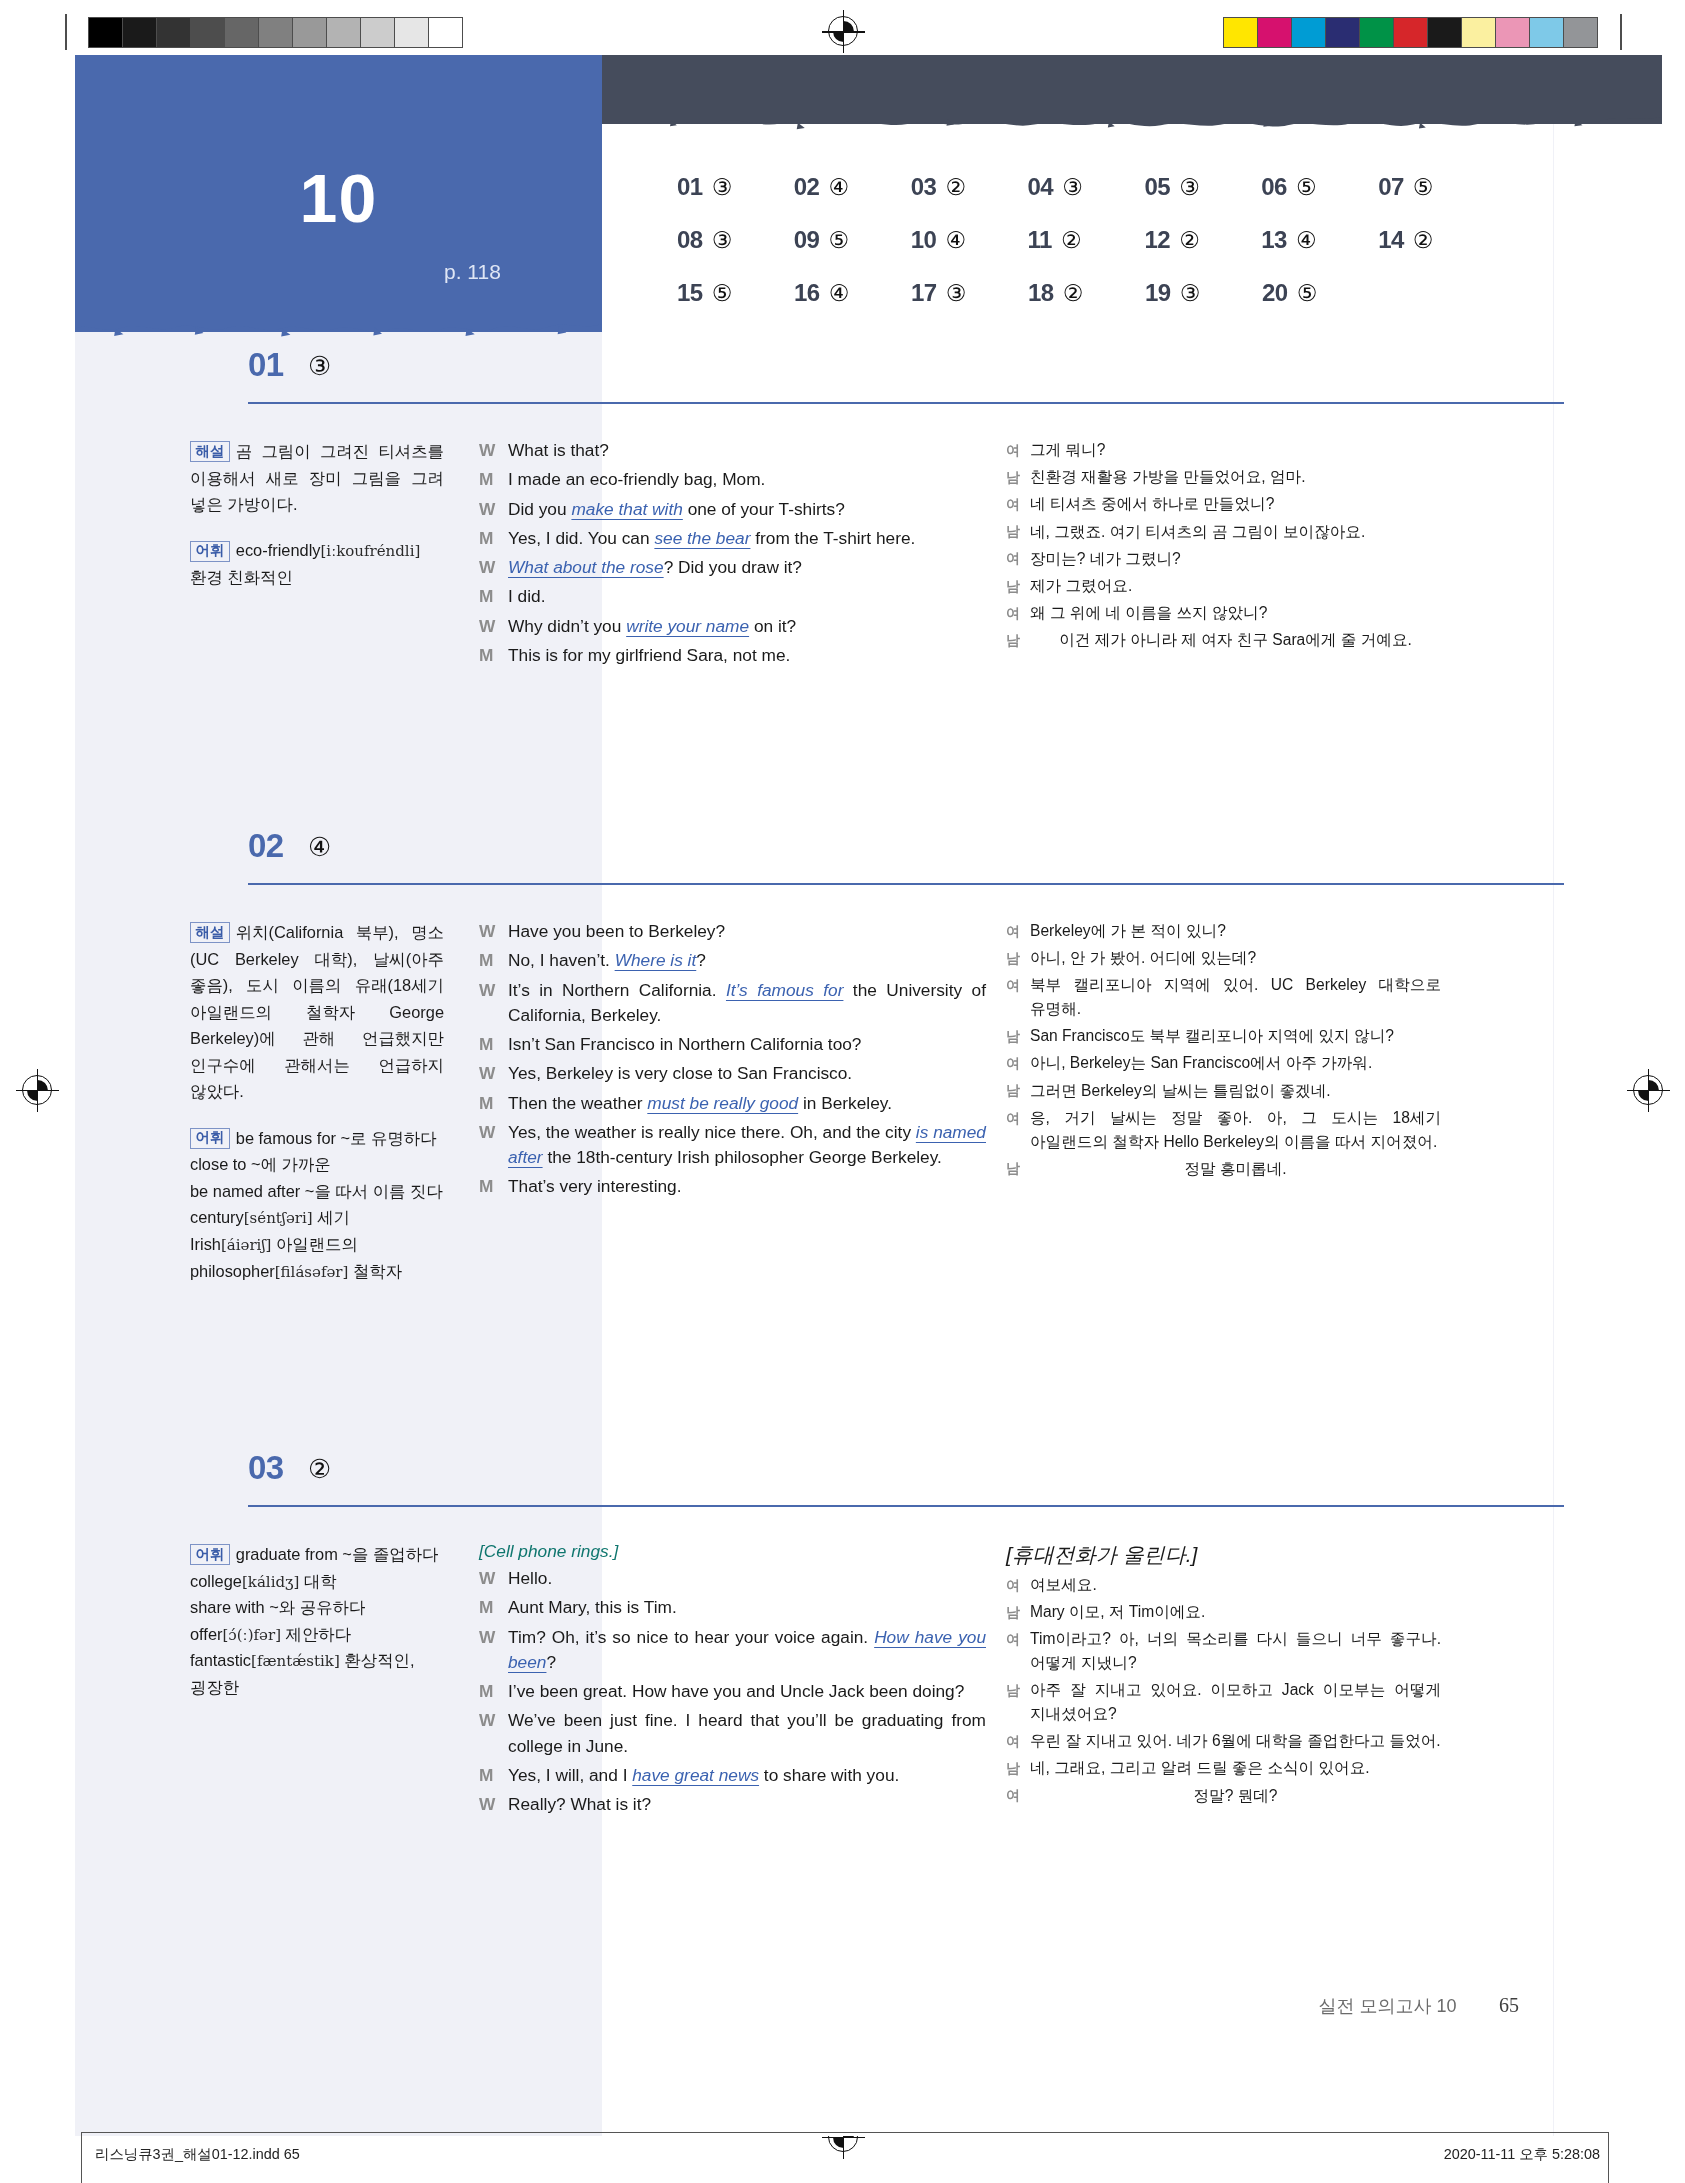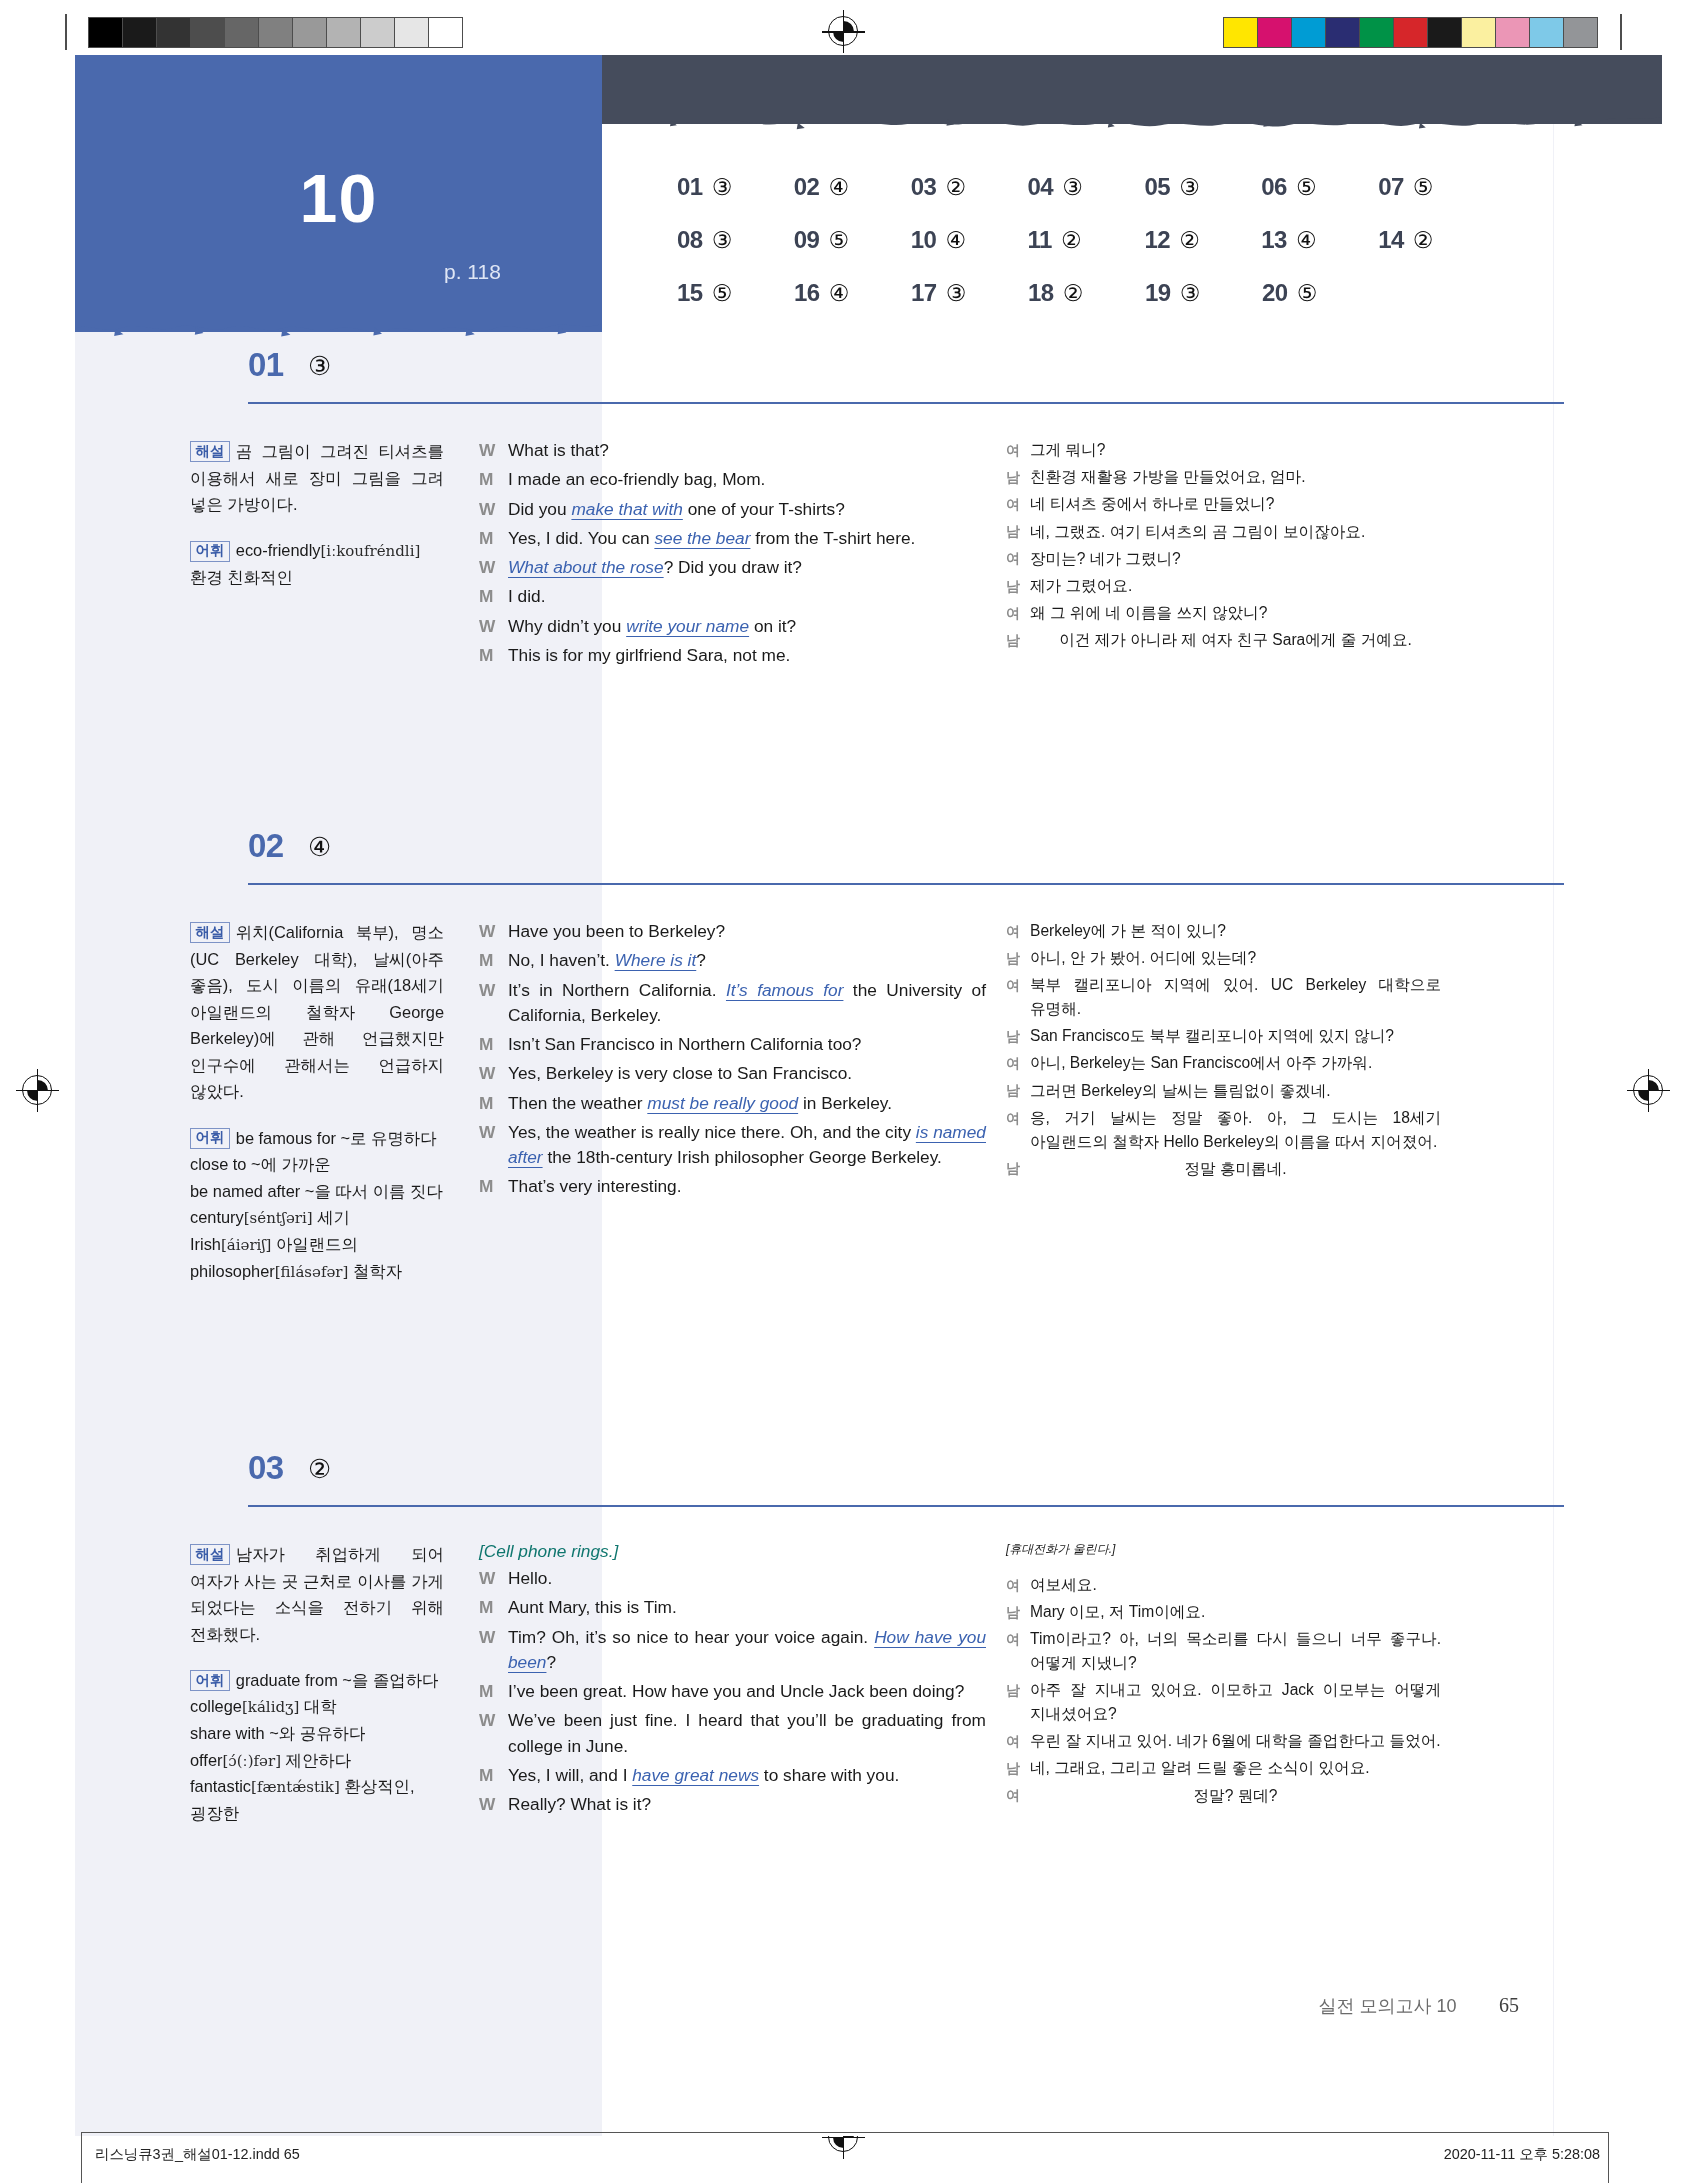--- a/index.html
+++ b/index.html
@@ -74,21 +74,21 @@
   .spk{width:29px;flex:0 0 29px;font-weight:700;color:#8c8c8c;}
   .utt{flex:1;text-align:justify;}
   .utt.lastline{text-align:left;}
   .u{color:#3b62b0;text-decoration:underline;text-underline-offset:3.5px;text-decoration-thickness:1.4px;font-style:italic;}
 
   
   .kline{display:flex;margin-bottom:3.5px;font-size:15.6px;line-height:1.52;word-break:keep-all;}
   .kspk{width:24px;flex:0 0 24px;font-weight:700;color:#8c8c8c;font-size:14px;padding-top:1.7px;}
   .kutt{flex:1;text-align:justify;}
   .kutt.lastline{text-align:center;}
-  .kstage{font-style:italic;font-size:12px;margin:0 0 15px 0;}
+  .kstage{font-style:italic;font-size:21px;margin:0 0 4px 0;}
 
   
   #footer{position:absolute;left:75px;top:1994px;width:1479px;text-align:right;
           padding-right:35px;box-sizing:border-box;color:#5d5d5d;}
   #footer .ftitle{font-size:18px;color:#6b6b6b;}
   #footer .fpage{font-size:20px;color:#3f3f3f;margin-left:40px;font-weight:400;font-family:Liberation Serif, serif;}
 
   #print-rule-l{position:absolute;left:81px;top:2132px;width:1.2px;height:69px;background:#555;}
   #print-rule-r{position:absolute;left:1608px;top:2132px;width:1.2px;height:69px;background:#555;}
   #print-rule-top{position:absolute;left:81px;top:2132px;width:1528px;height:1.2px;background:#555;}
@@ -450,23 +450,20 @@
 </div>
 
 <div class="qblock" id="qblock-3" style="top:1449px;">
   <div class="qhead">
     <span class="qnum">03</span>
     <span class="qans">②</span>
     <div class="qrule"></div>
   </div>
   <div class="qbody">
     <div class="col-note">
-      <p class="note-p">
-        <span class="badge">해설</span><span>남자가 취업하게 되어 여자가 사는 곳 근처로 이사를 가게 되었다는 소식을 전하기 위해 전화했다.</span>
-      </p>
       <div id="vocab-q3">
           <p class="vocab-line"><span class="badge">어휘</span><span>graduate from</span><span> ~을 졸업하다</span></p>
           <p class="vocab-line"><span>college</span><span class="ipa">[kálidʒ]</span><span> 대학</span></p>
           <p class="vocab-line"><span>share with</span><span> ~와 공유하다</span></p>
           <p class="vocab-line"><span>offer</span><span class="ipa">[ɔ́(ː)fər]</span><span> 제안하다</span></p>
           <p class="vocab-line"><span>fantastic</span><span class="ipa">[fæntǽstik]</span><span> 환상적인, 굉장한</span></p>
         </div>
     </div>
     <div class="col-en" id="dlg-q3">
       <p class="stage-dir">[Cell phone rings.]</p>

